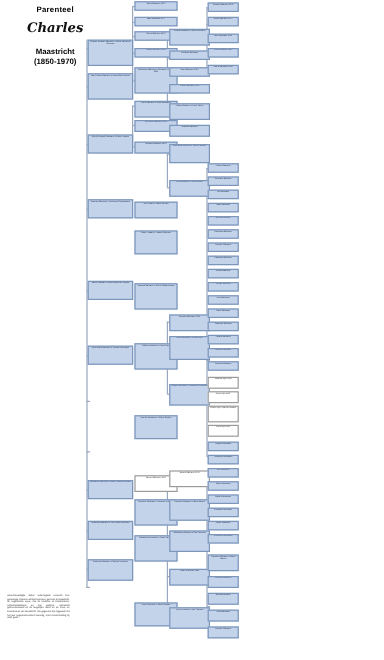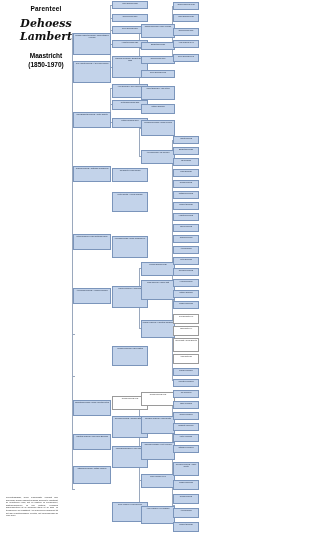--- a/index.html
+++ b/index.html
@@ -61,22 +61,21 @@
   .pbox.white .ptxt{color:#333;}
 </style>
 </head>
 <body>
 
 <div id="chart">
 
   <div class="header">
     <div class="hdr-kicker">Parenteel</div>
     <div class="hdr-script">
-      <div>Dehoess</div>
-      <div>Lambert</div>
+      <div>Charles</div>
     </div>
     <div class="hdr-place">
       <div>Maastricht</div>
       <div>(1850-1970)</div>
     </div>
   </div>
 
   <div id="connector-layer">
       <div class="spine vline" style="left: 72px; top: 33px; height: 457px;"></div>
       <div class="spine vline" style="left: 110px; top: 5px; height: 62px;"></div>

